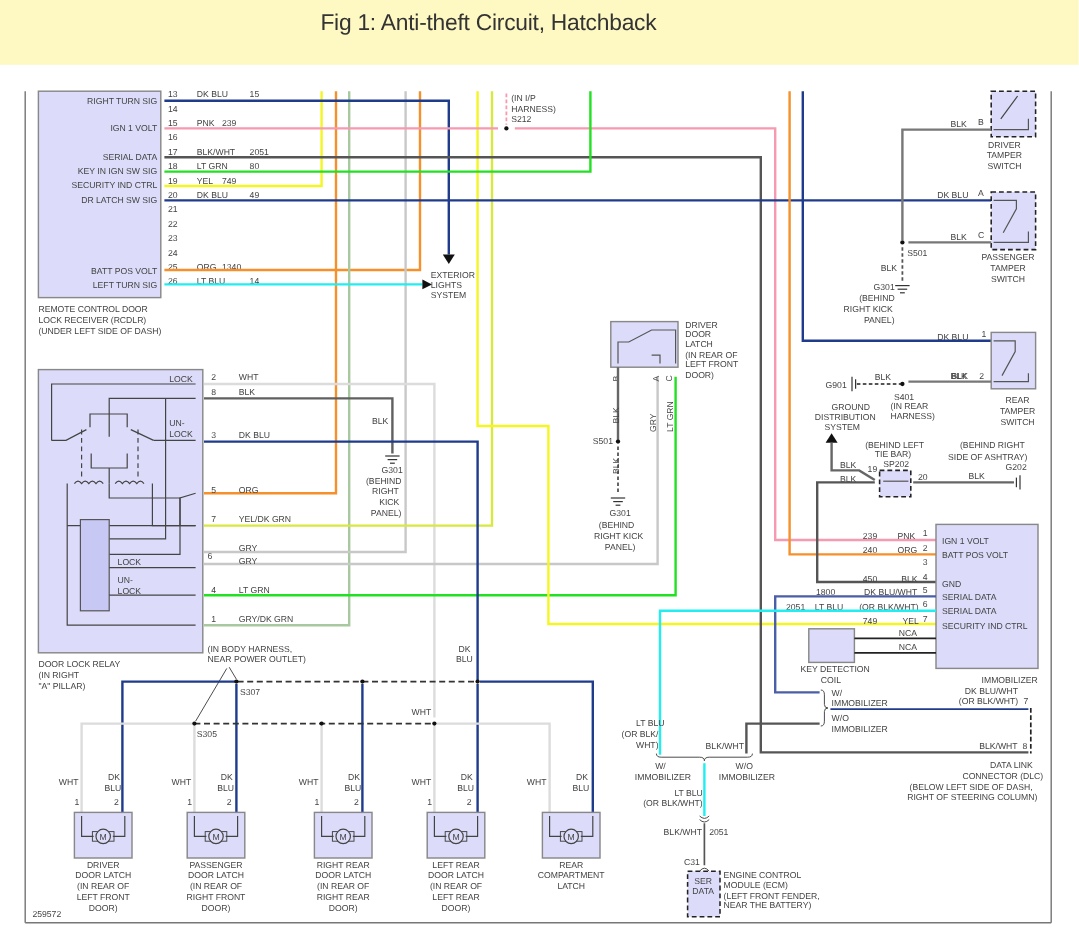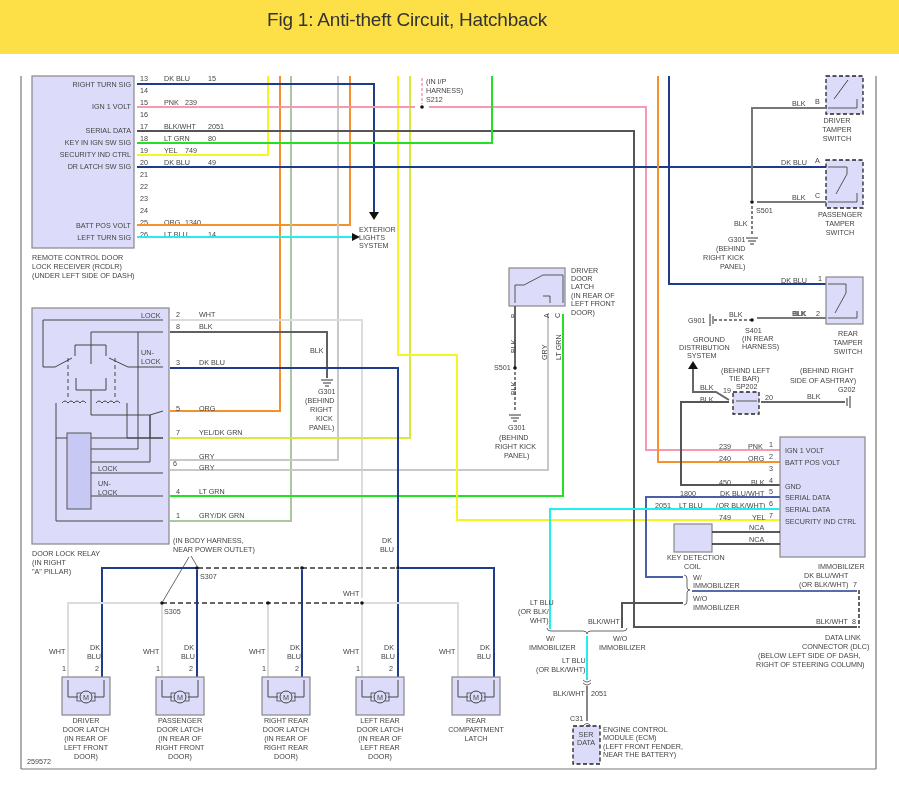--- a/index.html
+++ b/index.html
@@ -1,17 +1,17 @@
 <!DOCTYPE html>
 <html><head>
 <meta charset="utf-8">
 <style>
   html, body { margin: 0; padding: 0; background: #ffffff; }
   body { width: 899px; height: 788px; position: relative; overflow: hidden; font-family: "Liberation Sans", sans-serif; }
-  .titlebar { position: absolute; left: 0; top: 0; width: 899px; height: 54px; background: #fde047; }
+  .titlebar { position: absolute; left: 0; top: 0; width: 899px; height: 54px; background: #fef9c3; }
   .titlebar .title { position: absolute; left: 0; right: 0; top: 9px; text-align: center; font-family: "Liberation Sans", sans-serif; font-size: 19px; color: #333; letter-spacing: -0.2px; padding-right: 85px; }
   svg.diagram { position: absolute; left: 0; top: 0; }
   svg text { font-family: "Liberation Sans", sans-serif; font-size: 7.2px; fill: #444; }
   .box { fill: #dcdcfa; stroke: #888; stroke-width: 1.2; }
   .dbox { fill: #dcdcfa; stroke: #222; stroke-width: 1.3; stroke-dasharray: 4 2.5; }
   .w { fill: none; stroke-width: 2; }
   .thin { fill: none; stroke: #555; stroke-width: 1; }
   .frame { fill: none; stroke: #777; stroke-width: 1.2; }
 </style>
 </head>

